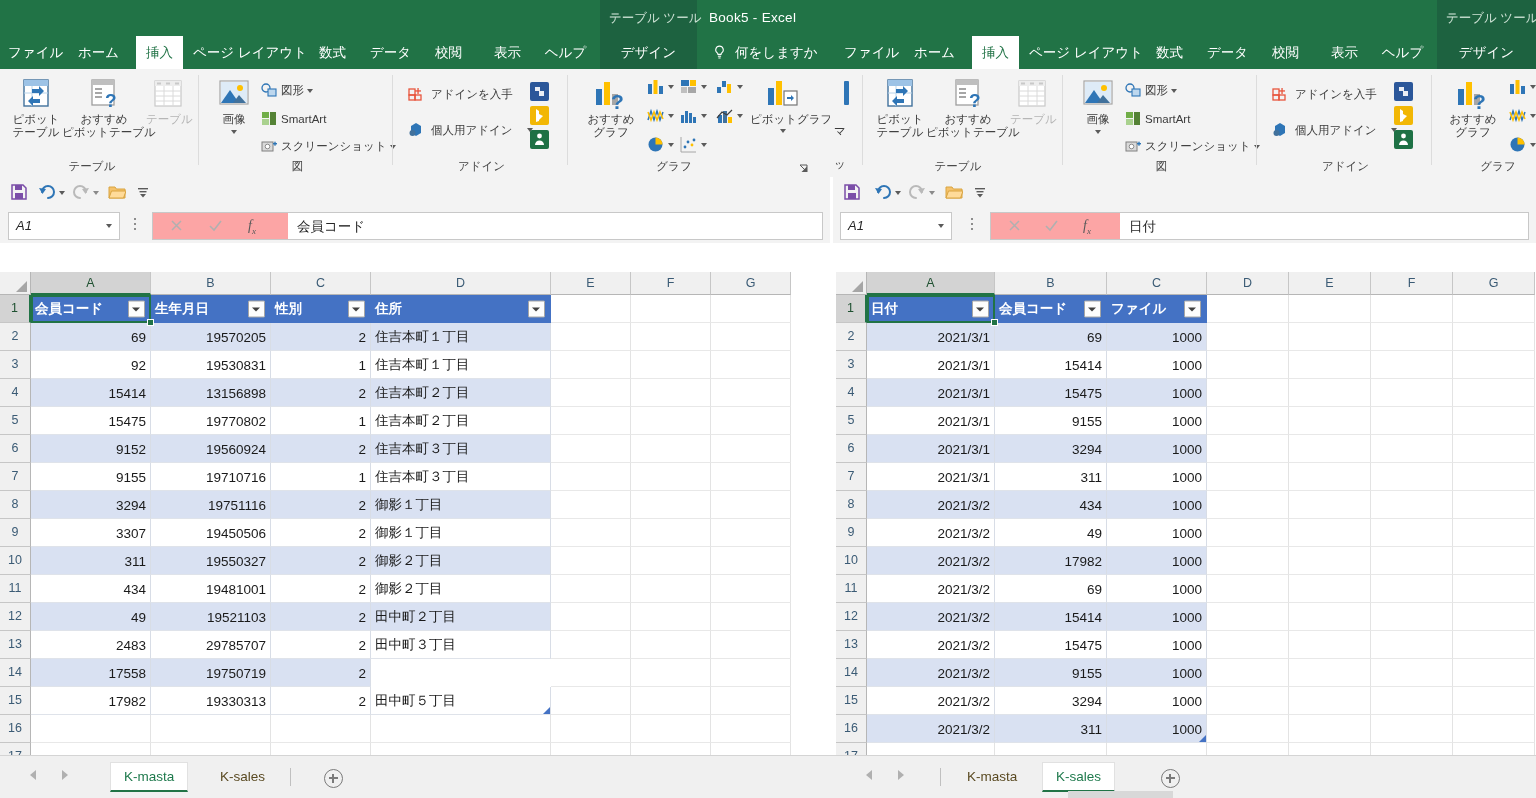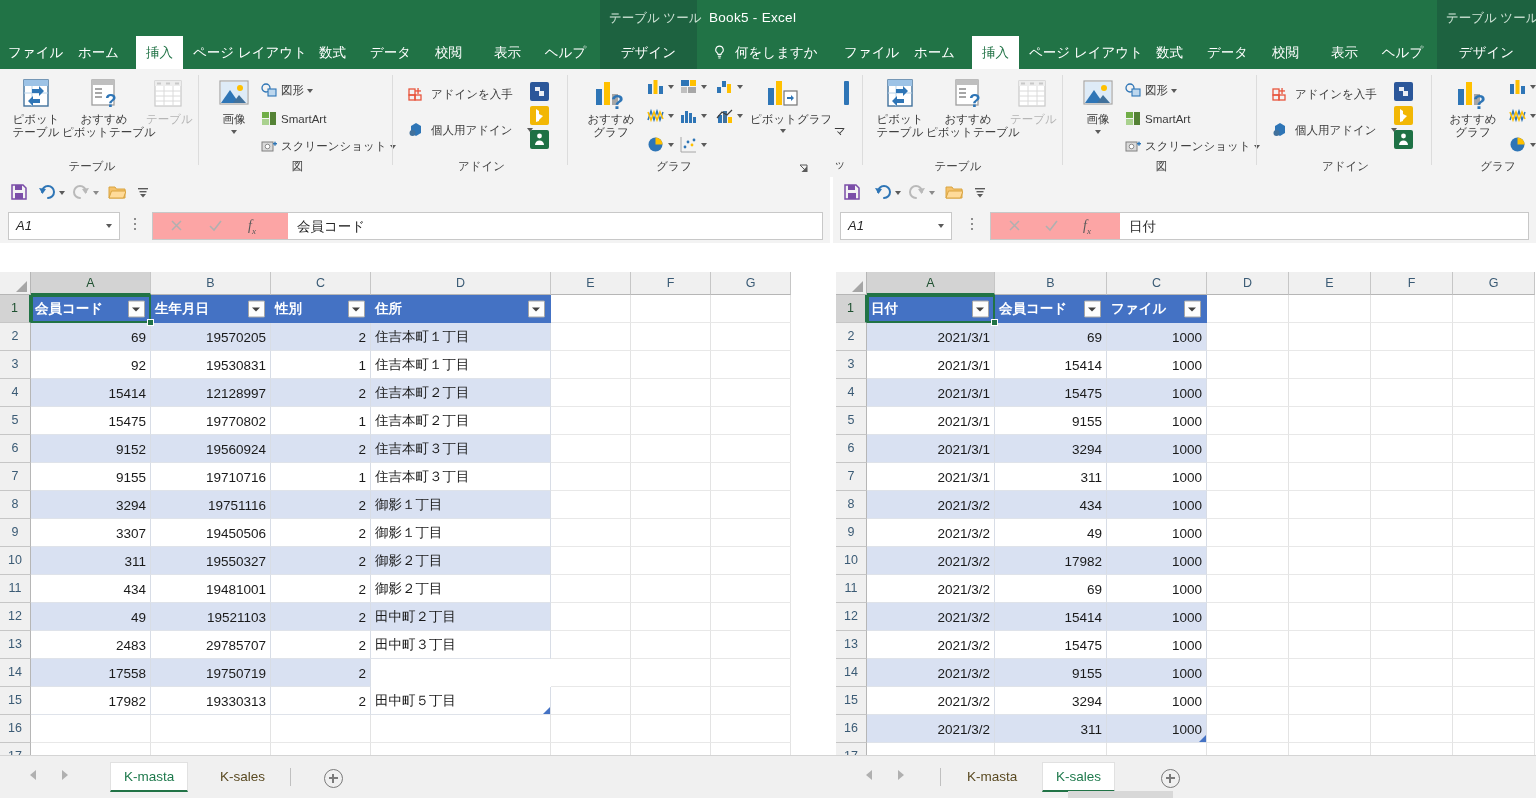--- a/index.html
+++ b/index.html
@@ -710,21 +710,21 @@
         <span class="ctxt l">住吉本町１丁目</span>
       </div>
       <div class="cell blank" style="left: 551px; top: 79px; width: 80px; height: 28px;"></div>
       <div class="cell blank" style="left: 631px; top: 79px; width: 80px; height: 28px;"></div>
       <div class="cell blank" style="left: 711px; top: 79px; width: 80px; height: 28px;"></div>
       <div class="rowhdr" style="top: 107px; height: 28px; line-height: 27px;">4</div>
       <div class="cell band" style="left: 31px; top: 107px; width: 120px; height: 28px;">
         <span class="ctxt r">15414</span>
       </div>
       <div class="cell band" style="left: 151px; top: 107px; width: 120px; height: 28px;">
-        <span class="ctxt r">12128997</span>
+        <span class="ctxt r">13156898</span>
       </div>
       <div class="cell band" style="left: 271px; top: 107px; width: 100px; height: 28px;">
         <span class="ctxt r">2</span>
       </div>
       <div class="cell band" style="left: 371px; top: 107px; width: 180px; height: 28px;">
         <span class="ctxt l">住吉本町２丁目</span>
       </div>
       <div class="cell blank" style="left: 551px; top: 107px; width: 80px; height: 28px;"></div>
       <div class="cell blank" style="left: 631px; top: 107px; width: 80px; height: 28px;"></div>
       <div class="cell blank" style="left: 711px; top: 107px; width: 80px; height: 28px;"></div>

